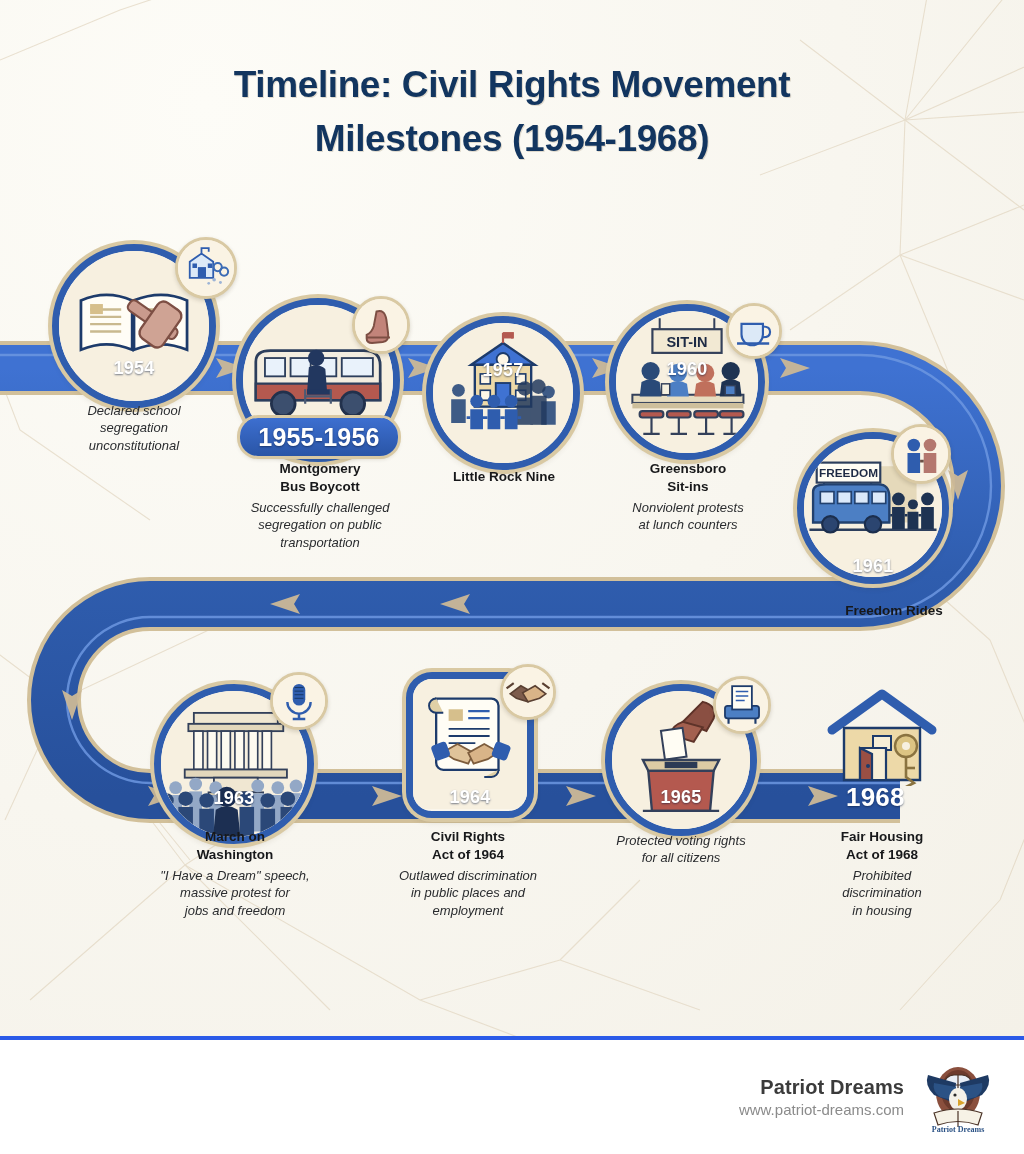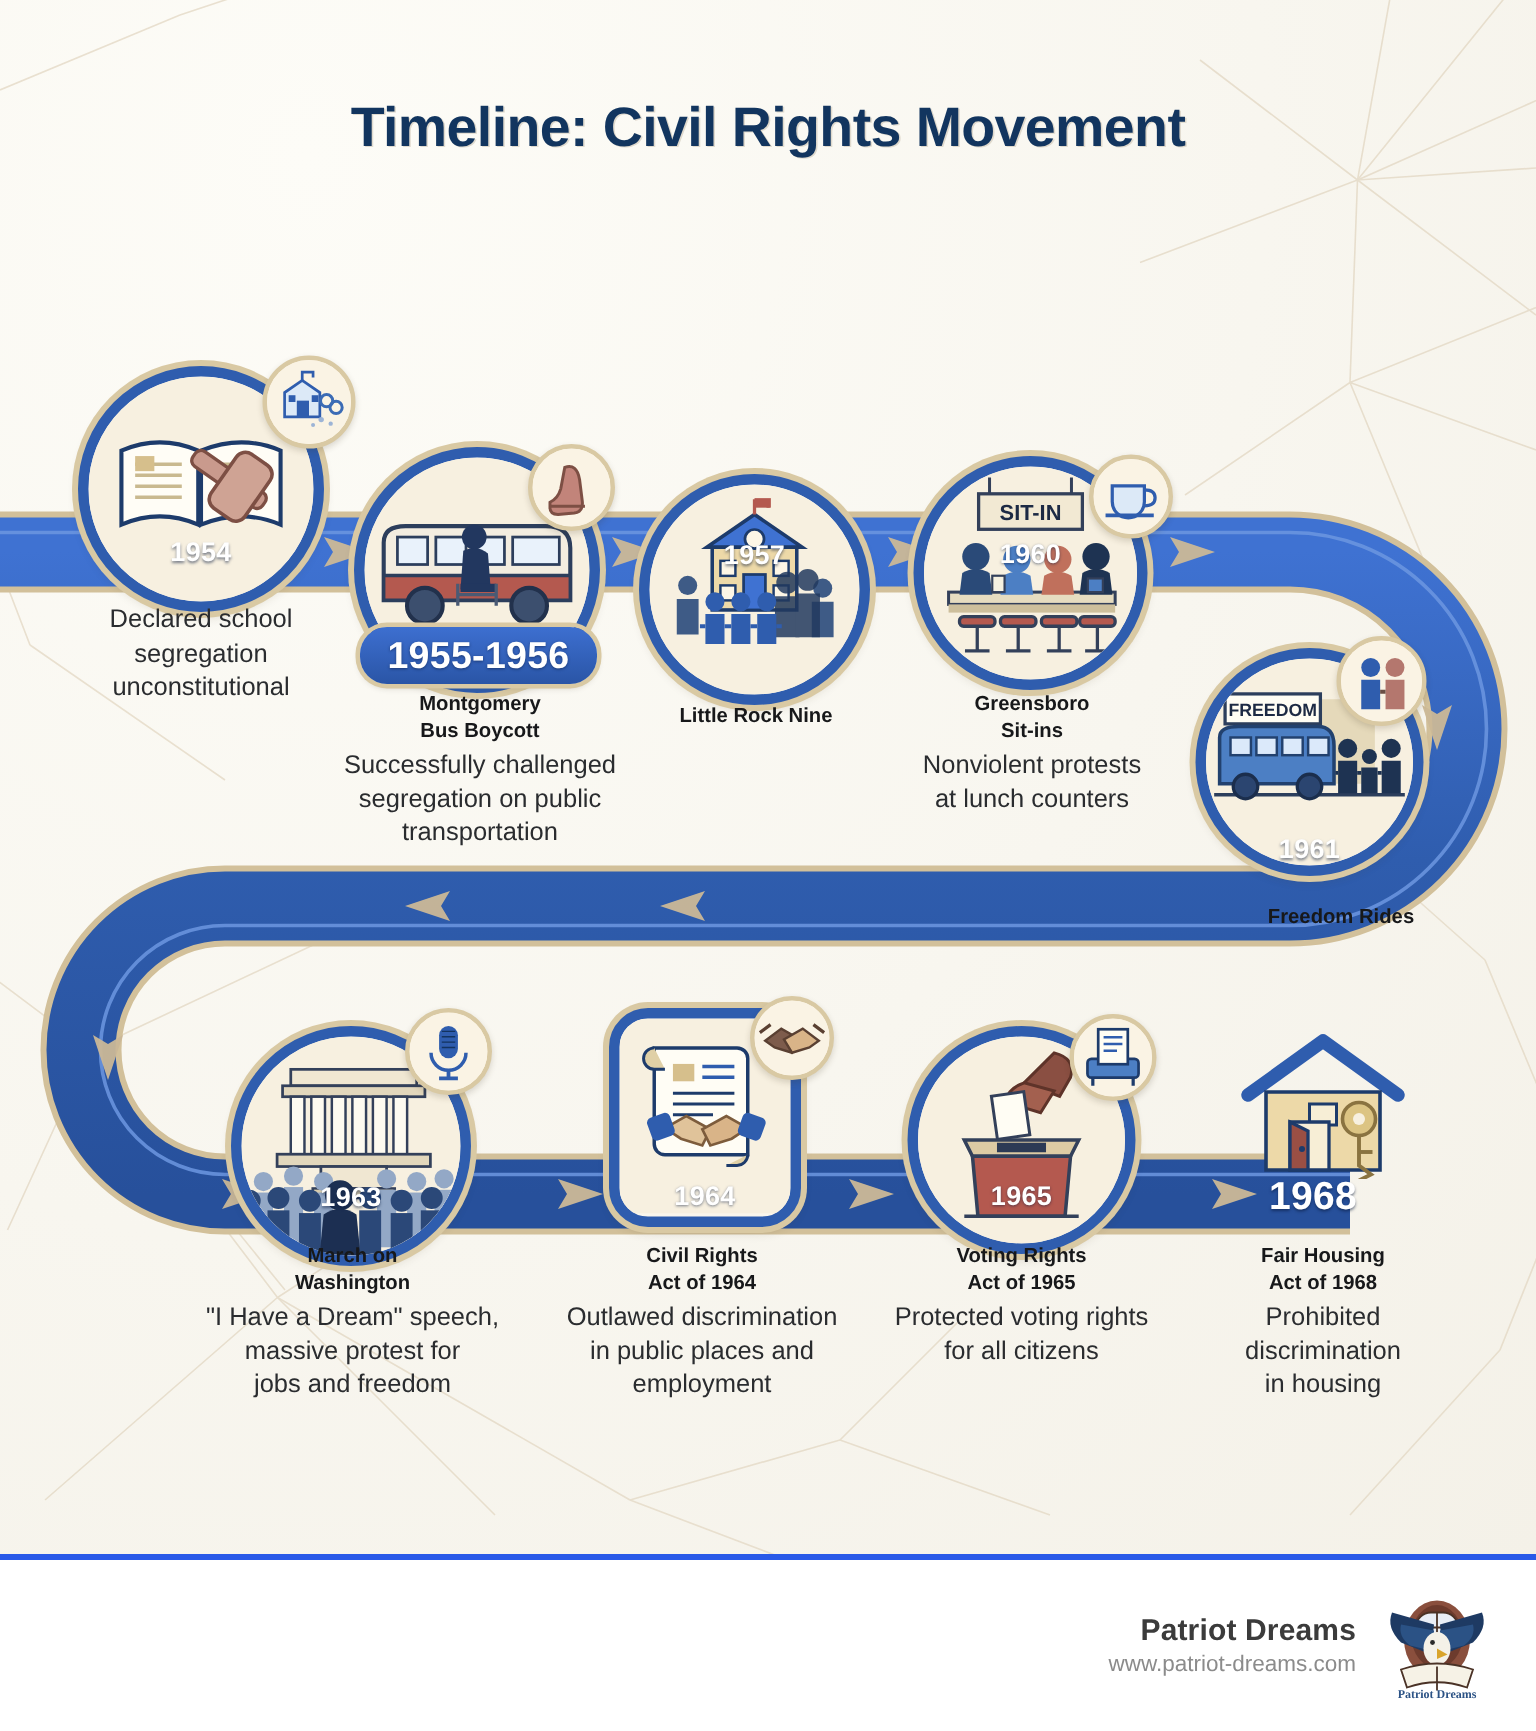--- a/index.html
+++ b/index.html
@@ -65,22 +65,23 @@
   }
   .badge svg { position:absolute; inset:0; }
 
   
   .cap { position:absolute; z-index:5; text-align:center; }
   .cap .t {
     font-size:13.5px; font-weight:bold; color:#17181a; line-height:1.3;
     white-space:pre-line;
   }
   .cap .d {
-    margin-top:4px; font-size:17px; color:#2a2c2f; line-height:1.33;
+    margin-top:4px; font-size:13px; color:#2a2c2f; line-height:1.33;
     white-space:pre-line;
+    font-style:italic;
   }
 
   
   .rule { position:absolute; left:0; top:1036px; width:1024px; height:4px; background:#2a5ae8; z-index:9;}
   .footer {
     position:absolute; left:0; top:1040px; width:1024px; height:114px;
     background:#ffffff; z-index:9;
     display:flex; align-items:center; justify-content:flex-end; padding-right:28px; gap:16px;
   }
   .brand { text-align:right; }
@@ -537,22 +538,20 @@
           <rect x="10" y="30" width="38" height="14" rx="3" fill="#4c7fc4" stroke="#1d3b6b" stroke-width="2"></rect>
           <rect x="18" y="8" width="22" height="26" fill="#fffdf4" stroke="#1d3b6b" stroke-width="2"></rect>
           <g stroke="#2f5dae" stroke-width="1.8">
               <path d="M22 14 h14 M22 19 h14 M22 24 h10"></path>
             </g>
           <path d="M14 44 v6 M44 44 v6" stroke="#1d3b6b" stroke-width="2.4"></path>
         </svg>
       </div>
       <div class="yearband inring" style="left:605px; top:776px; width:152px; height:42px;">1965</div>
       <div class="cap" style="left:588px; top:828px; width:186px;">
-        <div class="t">Voting Rights
-Act of 1965</div>
         <div class="d">Protected voting rights
 for all citizens</div>
       </div>
     </div>
 
     <div class="node">
       <svg style="position:absolute; left:820px; top:686px; width:126px; height:100px;" viewBox="0 0 126 100">
         <path d="M12 44 L62 8 L112 44" fill="none" stroke="#2f5dae" stroke-width="9" stroke-linejoin="round" stroke-linecap="round"></path>
         <path d="M24 42 h76 v52 h-76Z" fill="#edd9a8" stroke="#1d3b6b" stroke-width="2.4"></path>
         <rect x="53" y="50" width="18" height="14" fill="#f7eed6" stroke="#1d3b6b" stroke-width="2"></rect>
@@ -570,20 +569,21 @@
 Act of 1968</div>
         <div class="d">Prohibited
 discrimination
 in housing</div>
       </div>
     </div>
 
     <div class="header">
       <h1>
         <span>Timeline: Civil Rights Movement</span><br>
+        <span>Milestones (1954-1968)</span>
       </h1>
     </div>
 
   </div>
 
   <div class="rule"></div>
 
   <div class="footer">
     <div class="brand">
       <div class="nm">Patriot Dreams</div>

